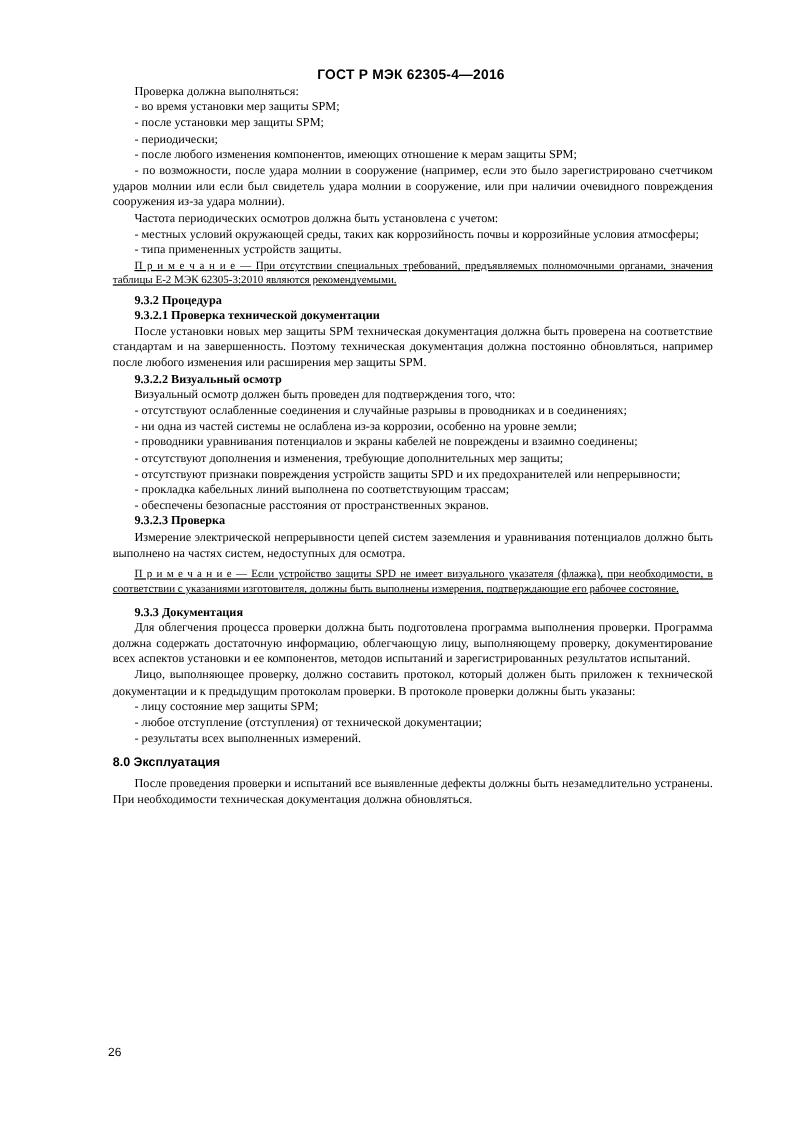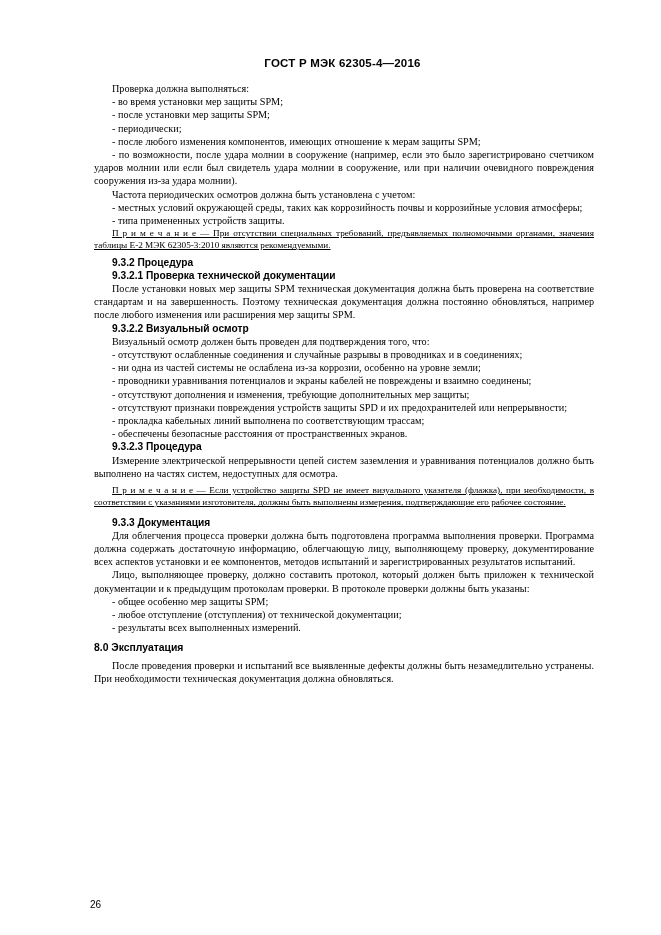--- a/index.html
+++ b/index.html
@@ -29,39 +29,39 @@
     left: 0;
     width: 661px;
     text-align: center;
     font-family: "Liberation Sans", sans-serif;
     font-weight: bold;
     font-size: 11.5px;
     letter-spacing: 0.2px;
   }
   .content {
     position: absolute;
-    top: 82px;
+    top: 70px;
     left: 82px;
     width: 500px;
     font-size: 10.2px;
     line-height: 13.2px;
     text-align: justify;
   }
   .content p {
     margin: 0;
     text-align: justify;
   }
   .indent {
     text-indent: 18px;
   }
   .dash {
     text-indent: 18px;
   }
   .heading {
-    font-family: Liberation Sans, sans-serif;
+    font-family: Liberation Serif, serif;
     font-weight: bold;
     font-size: 10.2px;
     text-indent: 18px;
     margin: 0;
   }
   .heading-major {
     font-family: "Liberation Sans", sans-serif;
     font-weight: bold;
     font-size: 10.4px;
     text-indent: 0px;
@@ -77,21 +77,21 @@
   }
   .sp {
     height: 7px;
   }
   .sp-sm {
     height: 4px;
   }
   .pagenum {
     position: absolute;
     left: 78px;
-    top: 899px;
+    top: 872px;
     font-family: "Liberation Sans", sans-serif;
     font-size: 10px;
   }
 </style>
 </head>
 <body>
 
 <div class="page">
 
   <div class="header">ГОСТ Р МЭК 62305-4—2016</div>
@@ -113,29 +113,29 @@
       <p class="indent">После установки новых мер защиты SPM техническая документация должна быть проверена на соответствие стандартам и на завершенность. Поэтому техническая документация должна постоянно обновляться, например после любого изменения или расширения мер защиты SPM.</p>
       <p class="heading">9.3.2.2 Визуальный осмотр</p>
       <p class="indent">Визуальный осмотр должен быть проведен для подтверждения того, что:</p>
       <p class="dash">- отсутствуют ослабленные соединения и случайные разрывы в проводниках и в соединениях;</p>
       <p class="dash">- ни одна из частей системы не ослаблена из-за коррозии, особенно на уровне земли;</p>
       <p class="dash">- проводники уравнивания потенциалов и экраны кабелей не повреждены и взаимно соединены;</p>
       <p class="dash">- отсутствуют дополнения и изменения, требующие дополнительных мер защиты;</p>
       <p class="dash">- отсутствуют признаки повреждения устройств защиты SPD и их предохранителей или непрерывности;</p>
       <p class="dash">- прокладка кабельных линий выполнена по соответствующим трассам;</p>
       <p class="dash">- обеспечены безопасные расстояния от пространственных экранов.</p>
-      <p class="heading">9.3.2.3 Процедура</p>
+      <p class="heading">9.3.2.3 Проверка</p>
       <p class="indent">Измерение электрической непрерывности цепей систем заземления и уравнивания потенциалов должно быть выполнено на частях систем, недоступных для осмотра.</p>
       <div class="sp-sm"></div>
       <p class="note">П р и м е ч а н и е — Если устройство защиты SPD не имеет визуального указателя (флажка), при необходимости, в соответствии с указаниями изготовителя, должны быть выполнены измерения, подтверждающие его рабочее состояние.</p>
       <div class="sp"></div>
       <p class="heading">9.3.3 Документация</p>
       <p class="indent">Для облегчения процесса проверки должна быть подготовлена программа выполнения проверки. Программа должна содержать достаточную информацию, облегчающую лицу, выполняющему проверку, документирование всех аспектов установки и ее компонентов, методов испытаний и зарегистрированных результатов испытаний.</p>
       <p class="indent">Лицо, выполняющее проверку, должно составить протокол, который должен быть приложен к технической документации и к предыдущим протоколам проверки. В протоколе проверки должны быть указаны:</p>
-      <p class="dash">- общее особенно мер защиты SPM;</p>
+      <p class="dash">- лицу состояние мер защиты SPM;</p>
       <p class="dash">- любое отступление (отступления) от технической документации;</p>
       <p class="dash">- результаты всех выполненных измерений.</p>
       <div class="sp"></div>
       <p class="heading-major">8.0 Эксплуатация</p>
       <div class="sp-sm"></div>
       <p class="indent">После проведения проверки и испытаний все выявленные дефекты должны быть незамедлительно устранены. При необходимости техническая документация должна обновляться.</p>
     </div>
 
   <div class="pagenum">26</div>
 

